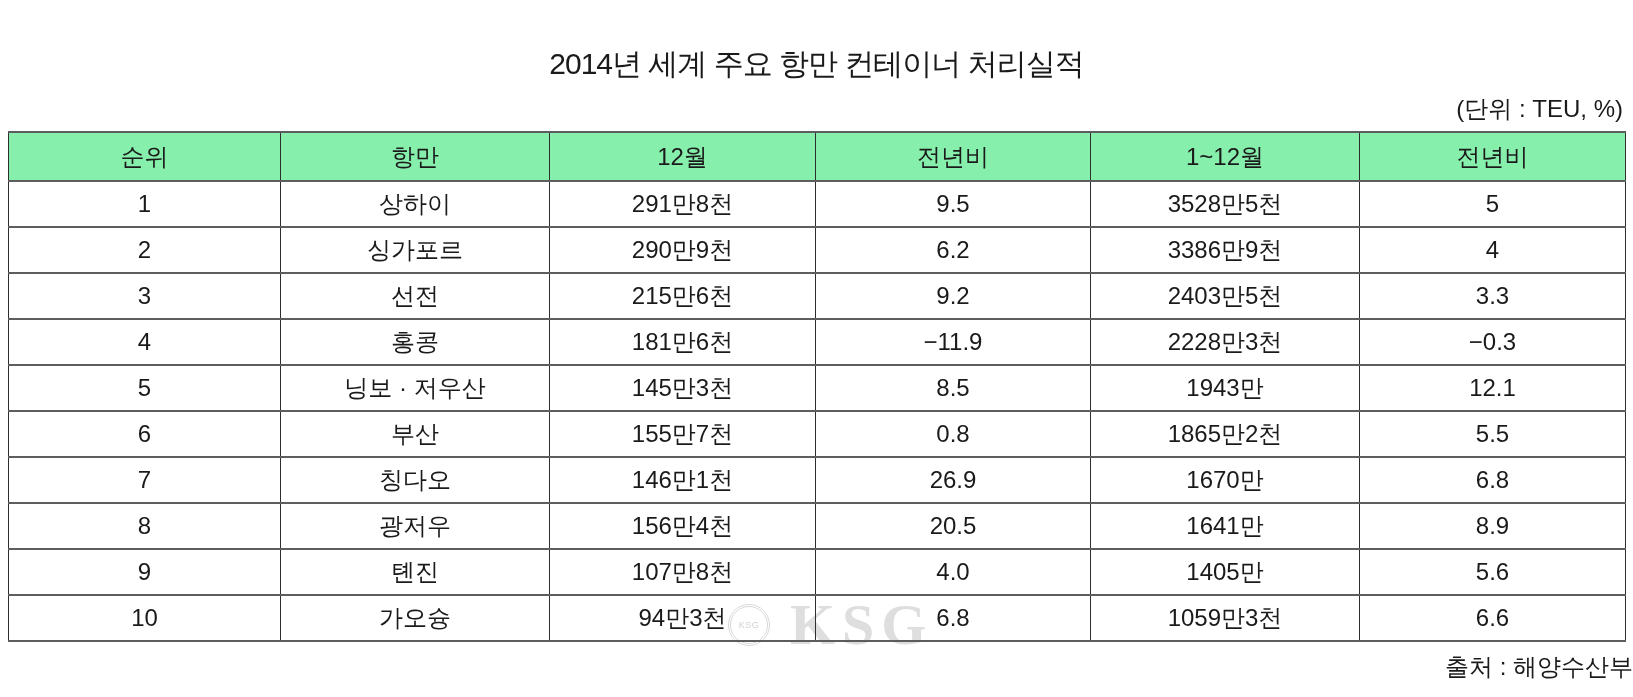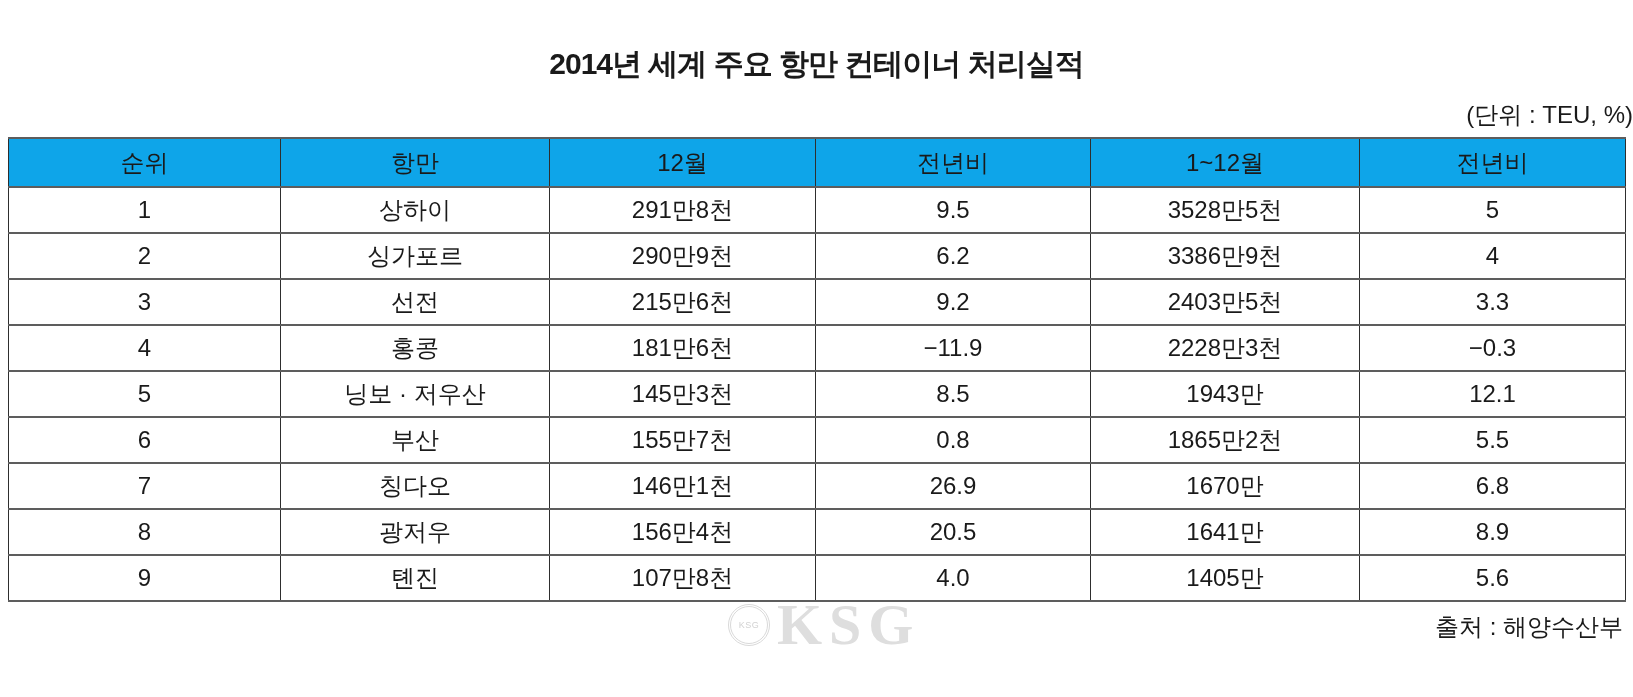--- a/index.html
+++ b/index.html
@@ -8,25 +8,26 @@
     background:#ffffff;
     font-family:"Liberation Sans","DejaVu Sans",sans-serif;
     color:#1a1a1a;
     position:relative;
     overflow:hidden;
   }
   .title {
     margin:44px 0 0 0;
     text-align:center;
     font-size:30px;
-    font-weight:bold;
+    font-weight:normal;
     letter-spacing:-1px;
   }
   .unit-note {
-    margin-top:14px;
+    margin-top:8px;
+    padding-right:10px;
     text-align:right;
     font-size:24px;
   }
   table.data-table {
     border-collapse:collapse;
     table-layout:fixed;
     width:1617px;
     margin:6px 0 0 8px;
     position:relative;
     z-index:1;
@@ -38,35 +39,34 @@
     text-align:center;
     vertical-align:middle;
     font-weight:normal;
     font-size:24px;
     padding:0;
     border-left:1px solid #2e2e2e;
     border-right:1px solid #2e2e2e;
     border-top:2px solid #5d5d5d;
     border-bottom:2px solid #5d5d5d;
   }
-  thead th { background:#0ea5e9; height:47px; }
+  thead th { background:#86efac; height:47px; }
   tbody td { height:44px; background:transparent; }
   .source-note {
     margin-top:9px;
-    padding-right:10px;
     text-align:right;
     font-size:24px;
   }
   .watermark {
     position:absolute;
     left:728px; top:596px;
     z-index:0;
     display:flex;
     align-items:center;
-    gap:7px;
+    gap:20px;
     user-select:none;
   }
   .wm-emblem {
     width:36px; height:36px;
     border-radius:50%;
     border:3px double #d9d9d9;
     display:flex;
     align-items:center;
     justify-content:center;
     font-size:9px;
@@ -179,16 +179,24 @@
         <td>8.9</td>
       </tr>
       <tr>
         <td>9</td>
         <td>톈진</td>
         <td>107만8천</td>
         <td>4.0</td>
         <td>1405만</td>
         <td>5.6</td>
       </tr>
+      <tr>
+        <td>10</td>
+        <td>가오슝</td>
+        <td>94만3천</td>
+        <td>6.8</td>
+        <td>1059만3천</td>
+        <td>6.6</td>
+      </tr>
     </tbody>
 </table>
 
 <div class="source-note">출처 : 해양수산부</div>
 
 </body></html>

